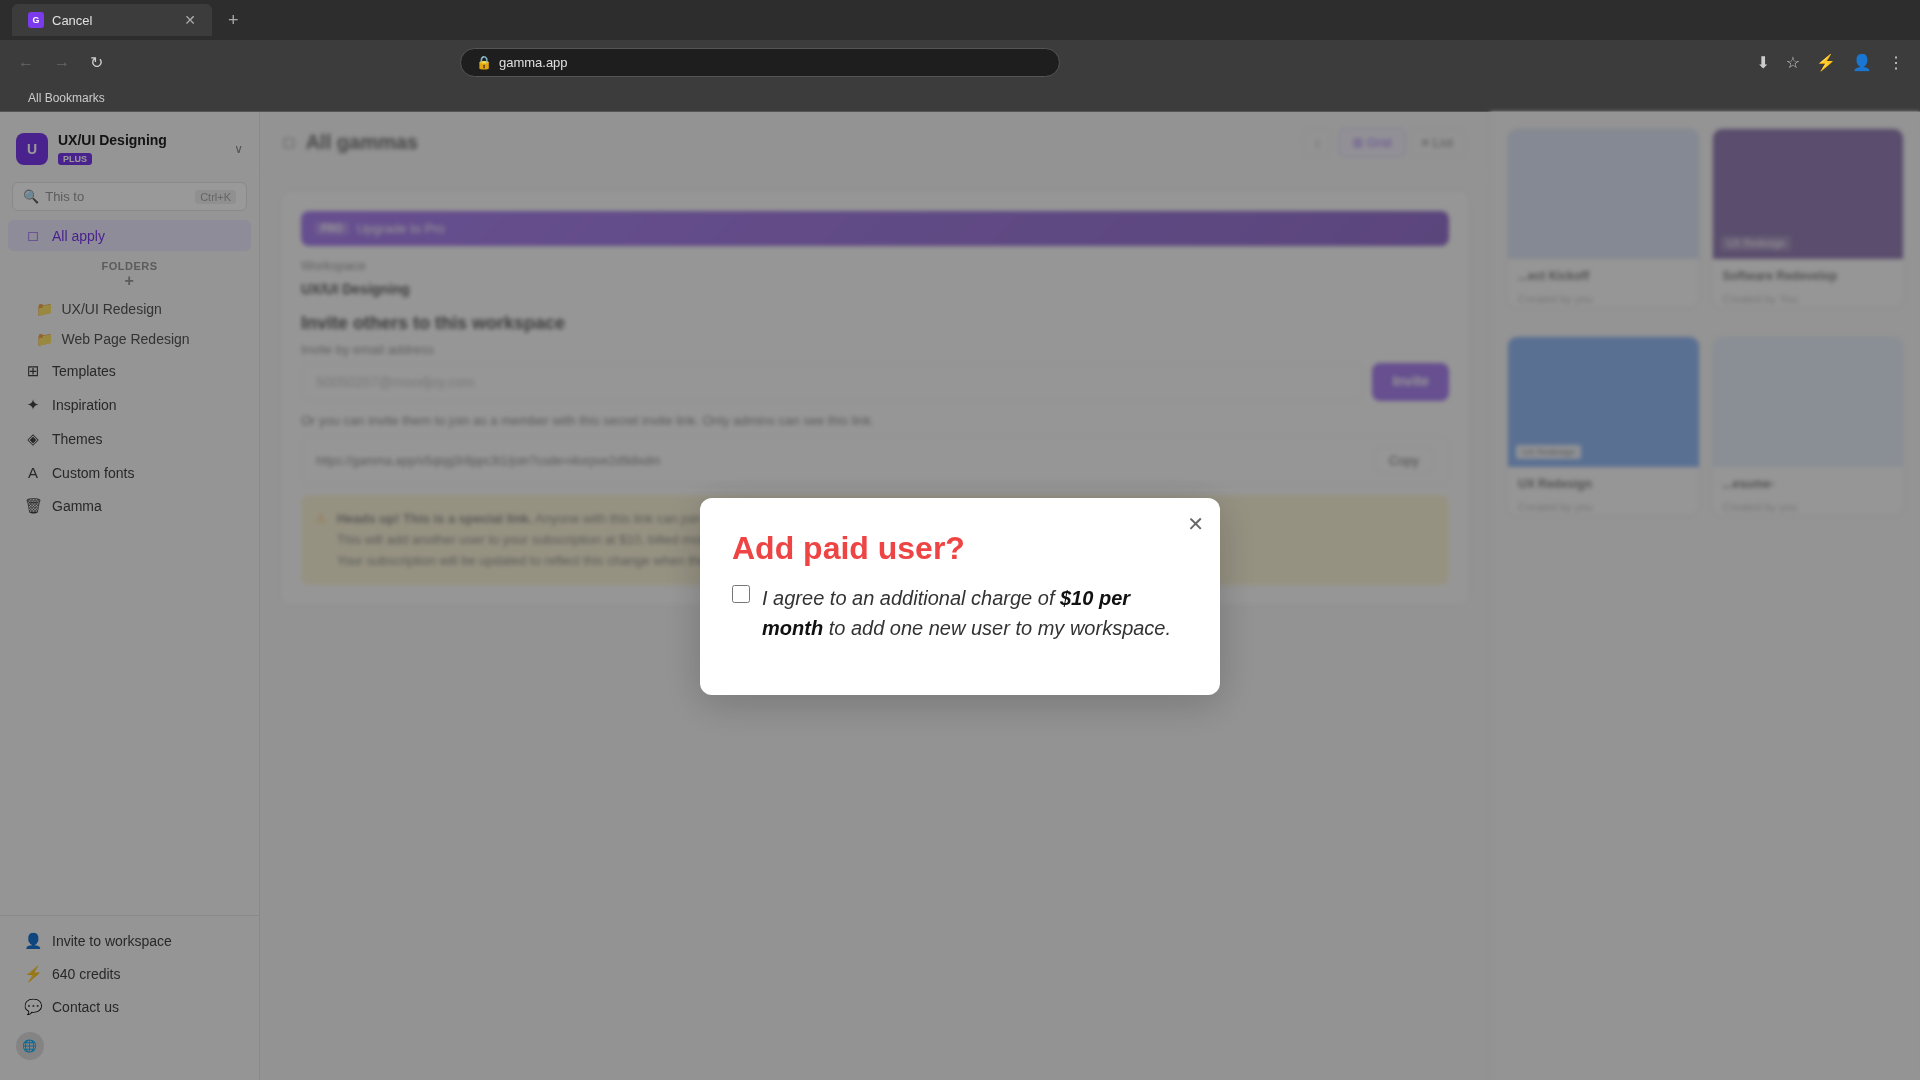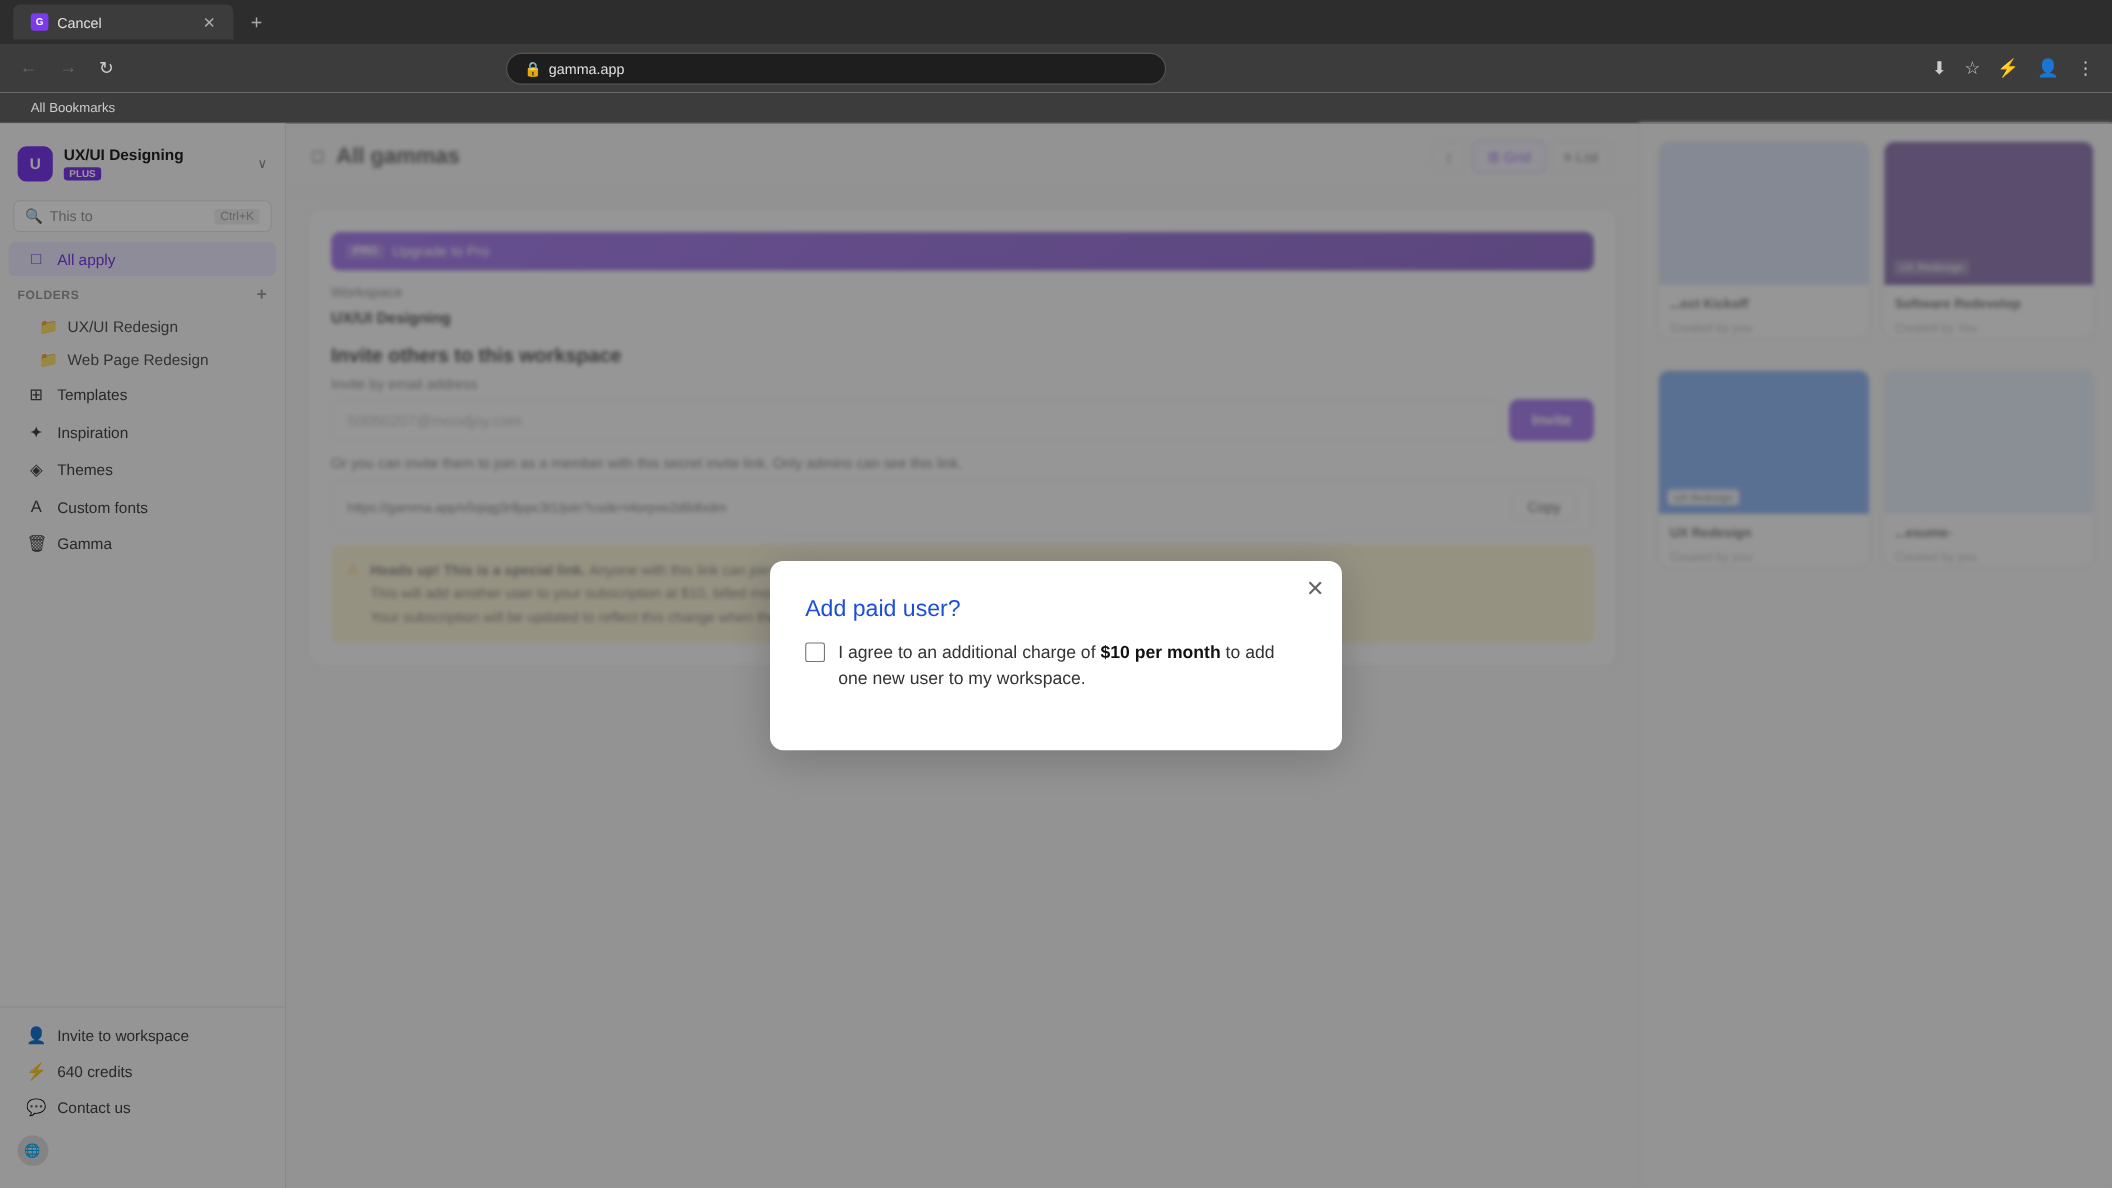--- a/index.html
+++ b/index.html
@@ -27,45 +27,45 @@
     .workspace-header { display: flex; align-items: center; padding: 8px 16px; gap: 10px; cursor: pointer; }
     .workspace-avatar { width: 32px; height: 32px; background: #7c3aed; border-radius: 8px; display: flex; align-items: center; justify-content: center; color: white; font-size: 14px; font-weight: bold; }
     .workspace-name { font-size: 14px; font-weight: 600; color: #222; }
     .workspace-badge { background: #7c3aed; color: white; font-size: 9px; font-weight: bold; padding: 1px 5px; border-radius: 3px; display: inline-block; margin-top: 2px; }
     .workspace-chevron { margin-left: auto; color: #888; font-size: 12px; }
     .search-bar { margin: 8px 12px; background: white; border: 1px solid #e5e5e5; border-radius: 6px; padding: 6px 10px; display: flex; align-items: center; gap: 6px; color: #999; font-size: 13px; cursor: pointer; }
     .search-bar .kbd { margin-left: auto; font-size: 11px; color: #aaa; background: #f0f0f0; padding: 1px 5px; border-radius: 3px; }
     .sidebar-item { display: flex; align-items: center; padding: 7px 16px; gap: 10px; cursor: pointer; border-radius: 6px; margin: 1px 8px; font-size: 14px; color: #444; }
     .sidebar-item.active { background: #ede9fe; color: #7c3aed; font-weight: 500; }
     .sidebar-item .icon { width: 18px; text-align: center; font-size: 15px; }
-    .sidebar-section { padding: 8px 16px 4px; font-size: 11px; color: #999; font-weight: 600; text-transform: uppercase; letter-spacing: 0.5px; display: flex; align-items: center; justify-content: space-between; }
+    .sidebar-section { padding: 8px 16px 4px; font-size: 11px; color: #999; font-weight: 600; text-transform: uppercase; letter-spacing: 0.5px; display: flex; align-items: center; justify-content: flex-start; flex-direction: column; }
     .sidebar-section .plus { color: #999; font-size: 16px; cursor: pointer; }
     .folder-item { display: flex; align-items: center; padding: 6px 16px 6px 28px; gap: 8px; cursor: pointer; font-size: 14px; color: #555; border-radius: 6px; margin: 1px 8px; }
     .sidebar-bottom { margin-top: auto; border-top: 1px solid #e5e5e5; padding-top: 8px; }
     .user-avatar-small { width: 28px; height: 28px; background: #ddd; border-radius: 50%; display: flex; align-items: center; justify-content: center; font-size: 12px; }
     .main-header { padding: 16px 24px; border-bottom: 1px solid #f0f0f0; display: flex; align-items: center; gap: 12px; }
     .main-header h1 { font-size: 20px; font-weight: 600; color: #222; }
     .header-actions { margin-left: auto; display: flex; align-items: center; gap: 8px; }
     .btn-icon { background: none; border: 1px solid #e5e5e5; border-radius: 6px; padding: 6px 10px; cursor: pointer; color: #555; font-size: 13px; display: flex; align-items: center; gap: 4px; }
     .view-toggle { display: flex; gap: 4px; }
     .view-btn { background: none; border: 1px solid #e5e5e5; border-radius: 6px; padding: 6px 12px; cursor: pointer; color: #555; font-size: 13px; display: flex; align-items: center; gap: 4px; }
     .view-btn.active { background: #f3f0ff; border-color: #c4b5fd; color: #7c3aed; }
     .right-card { background: white; border: 1px solid #e5e5e5; border-radius: 10px; overflow: hidden; margin-bottom: 16px; height: 180px; }
 
     
     .overlay { position: fixed; top: 112px; left: 0; right: 0; bottom: 0; background: rgba(0,0,0,0.4); z-index: 100; display: flex; align-items: center; justify-content: center; }
 
     
     .modal { background: white; border-radius: 12px; box-shadow: 0 8px 40px rgba(0,0,0,0.2); width: 520px; padding: 32px; position: relative; z-index: 101; }
     .modal-close { position: absolute; top: 16px; right: 16px; background: none; border: none; font-size: 20px; color: #666; cursor: pointer; line-height: 1; }
-    .modal-title { font-size: 21px; font-weight: 400; color: #1d4ed8; margin-bottom: 16px; }
+    .modal-title { font-size: 32px; font-weight: 700; color: #ef4444; margin-bottom: 16px; }
     .modal-desc { font-size: 15px; color: #444; line-height: 1.6; margin-bottom: 20px; }
     .checkbox-row { display: flex; align-items: flex-start; gap: 12px; margin-bottom: 20px; }
     .checkbox-row input[type="checkbox"] { width: 18px; height: 18px; margin-top: 2px; flex-shrink: 0; accent-color: #7c3aed; }
-    .checkbox-label { font-size: 16px; color: #333; line-height: 1.5; }
+    .checkbox-label { font-size: 20px; color: #333; line-height: 1.5; font-style: italic; }
     .checkbox-label strong { color: #111; }
     .info-box { background: #f5f5f5; border-radius: 8px; padding: 16px; font-size: 14px; color: #555; line-height: 1.6; margin-bottom: 24px; }
     .modal-actions { display: flex; justify-content: flex-end; gap: 12px; }
     .btn-cancel { background: none; border: 1px solid #e5e5e5; border-radius: 8px; padding: 10px 24px; font-size: 15px; color: #444; cursor: pointer; font-weight: 500; }
     .btn-primary { background: #7c3aed; border: none; border-radius: 8px; padding: 10px 24px; font-size: 15px; color: white; cursor: pointer; font-weight: 600; }
   </style>
 </head>
 <body>
 
 <div class="browser-chrome">

